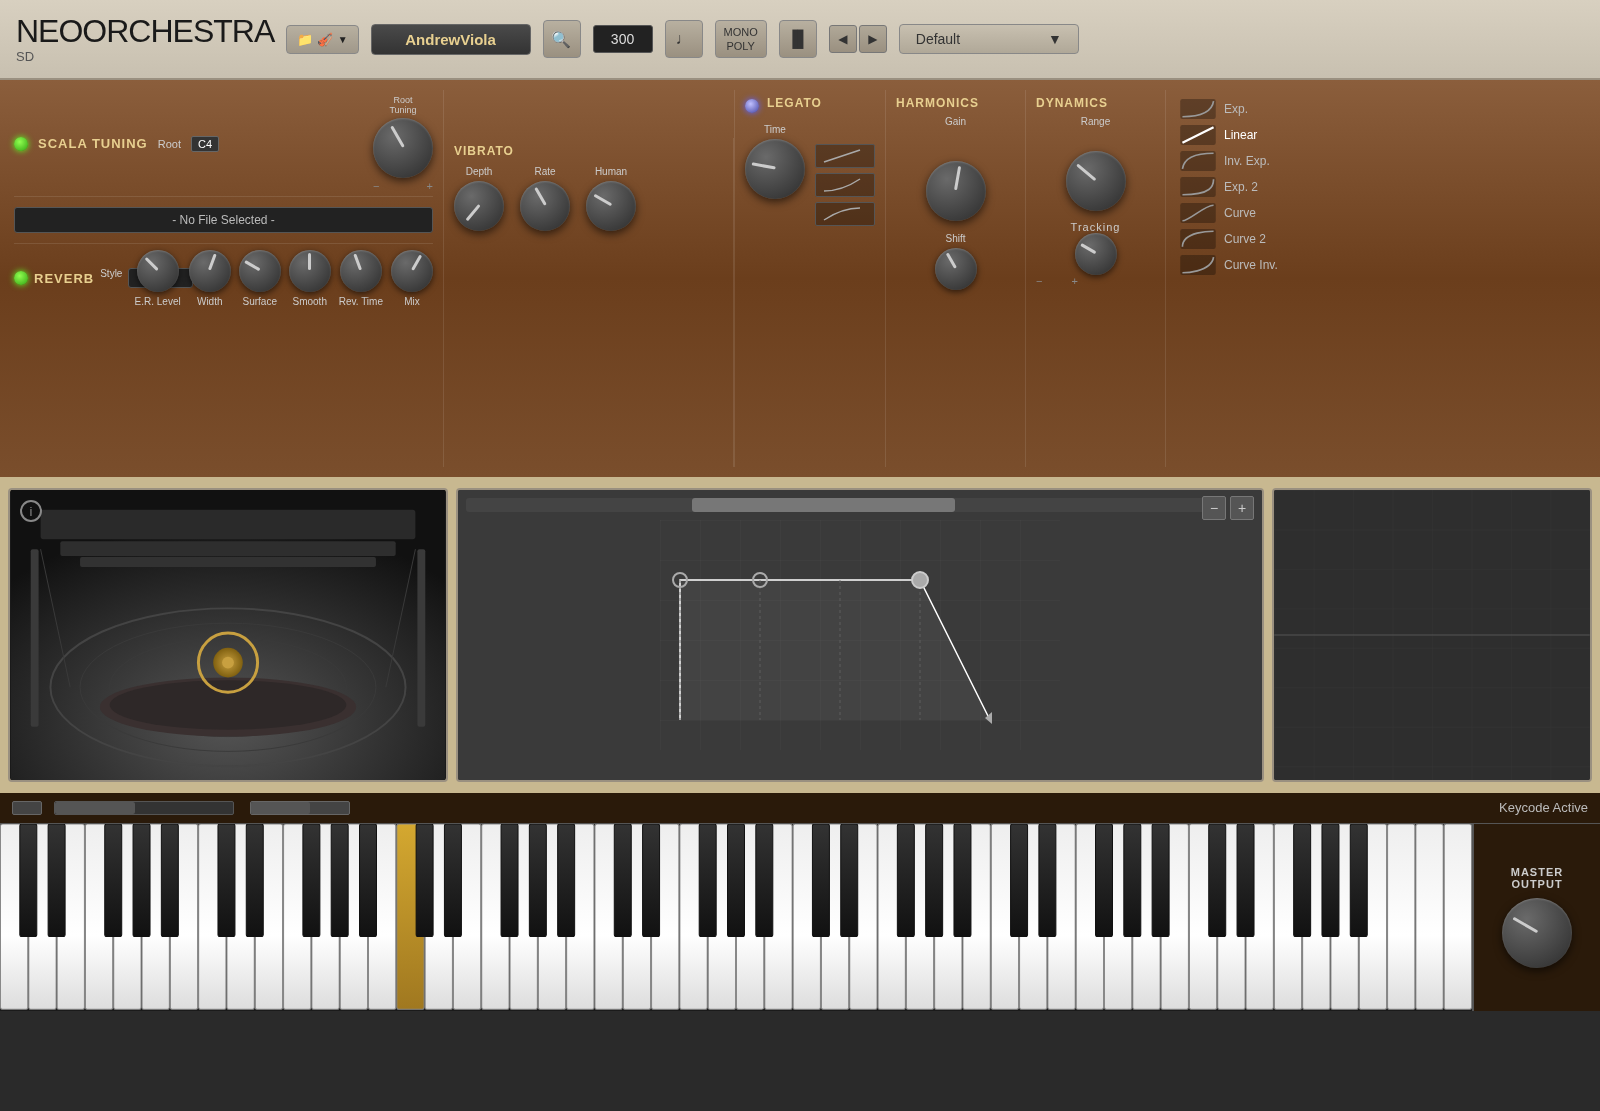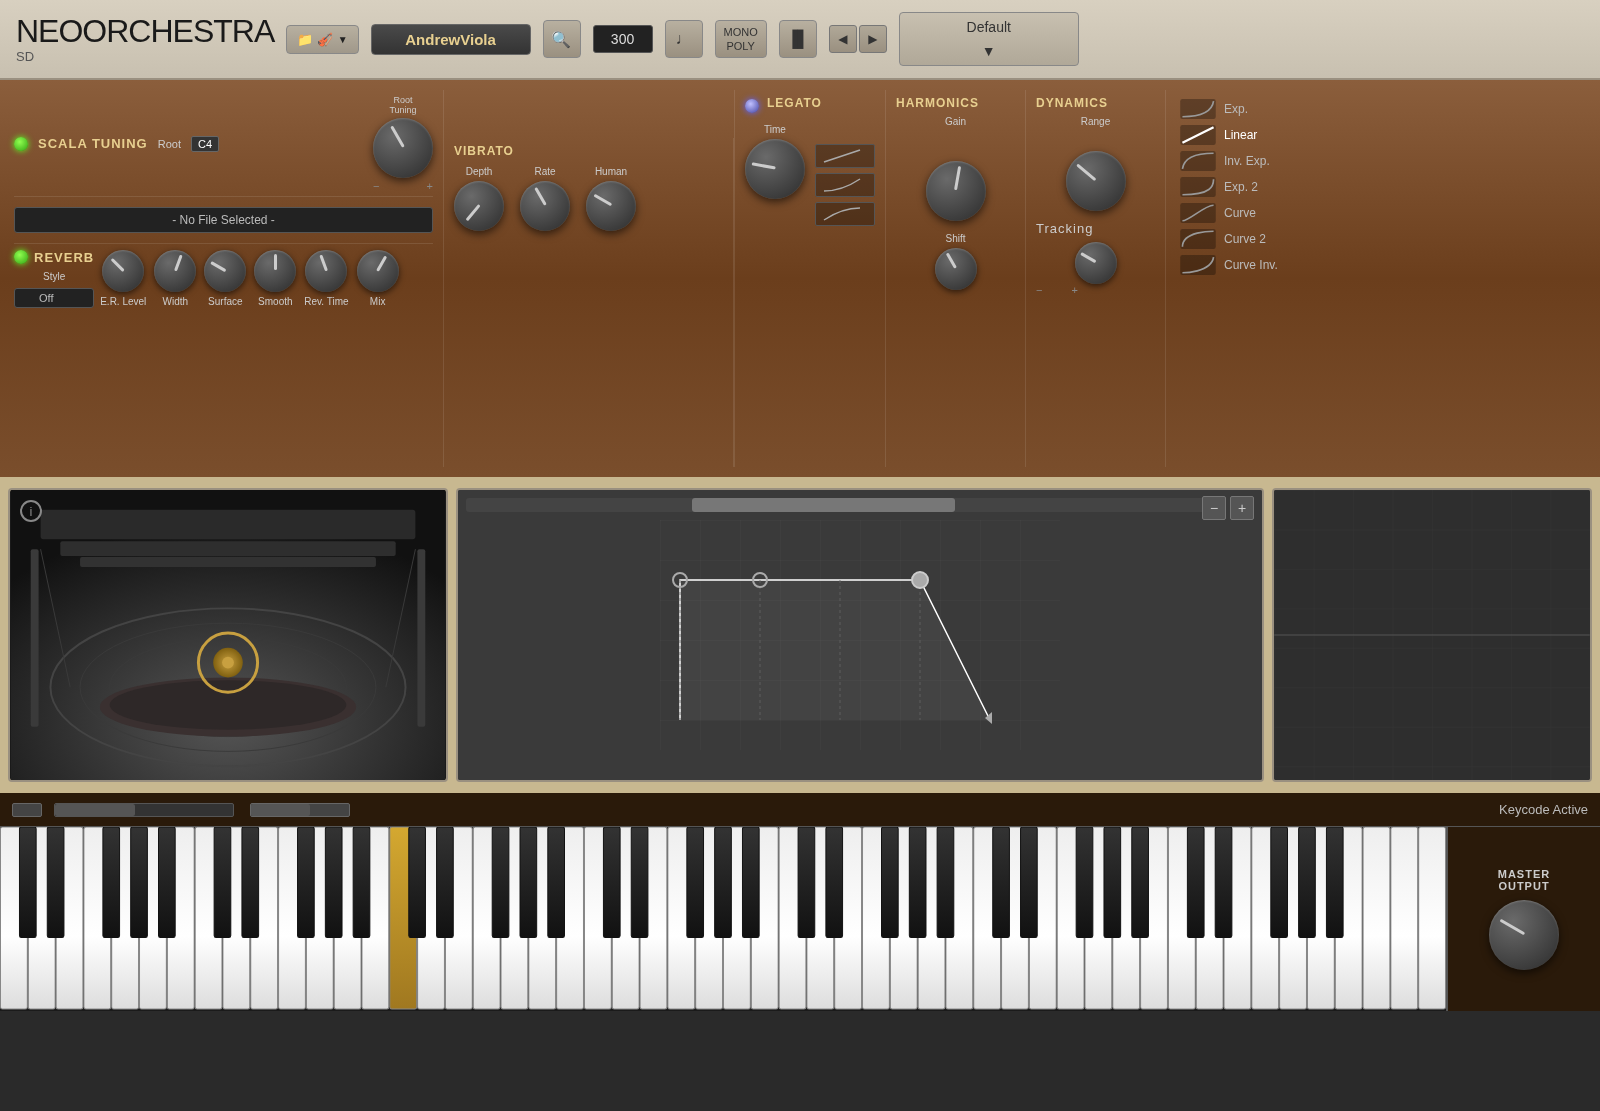--- a/index.html
+++ b/index.html
@@ -88,21 +88,20 @@
     }
     .default-selector {
       background: linear-gradient(180deg, #c8c0b0 0%, #b0a898 100%);
       border: 1px solid #888;
       border-radius: 4px;
       padding: 6px 16px;
       color: #333;
       font-size: 14px;
       display: flex; align-items: center; gap: 8px;
       min-width: 180px;
-      flex-direction: column;
     }
     .arrow-btns { display: flex; gap: 2px; }
     .arrow-btn {
       background: linear-gradient(180deg, #b0a898 0%, #9a9080 100%);
       border: 1px solid #777;
       border-radius: 3px;
       width: 28px; height: 28px;
       display: flex; align-items: center; justify-content: center;
       cursor: pointer;
       color: #333;
@@ -291,21 +290,21 @@
       width: 30px; height: 14px;
     }
 
     .keycode-label {
       color: #bbb;
       font-size: 13px;
       margin-left: auto;
     }
 
     .master-output {
-      width: 154px;
+      width: 128px;
       background: #2a1a0a;
       display: flex;
       flex-direction: column;
       align-items: center;
       justify-content: center;
       gap: 8px;
       border-left: 2px solid #555;
       padding: 10px;
     }
     .master-label {
@@ -330,22 +329,22 @@
     }
 
     .separator {
       width: 1px;
       background: rgba(255,255,255,0.1);
       height: 100%;
     }
 
     .tracking-label {
       color: #ccc;
-      font-size: 13px;
-      margin-bottom: 6px;
+      font-size: 11px;
+      text-align: center;
       letter-spacing: 1px;
     }
 
     .env-svg {
       width: 100%;
       height: 100%;
     }
 
     .main-sections {
       display: flex;
@@ -528,21 +527,21 @@
           <div class="pm-row">
             <span>−</span>
             <span>+</span>
           </div>
         </div>
       </div>
 
       <div class="file-selector">- No File Selected -</div>
 
       <div class="reverb-row">
-        <div style="display:flex; flex-direction:column; gap:6px; min-width:80px;">
+        <div style="display:flex; flex-direction:row; gap:6px; min-width:80px;">
           <div style="display:flex; align-items:center; gap:6px;">
             <div class="led"></div>
             <span class="section-title">REVERB</span>
           </div>
           <span class="knob-label">Style</span>
           <div class="style-btn">Off</div>
         </div>
         <div class="reverb-knobs all-knobs-row">
           <div class="knob-group">
             <div class="knob knob-sm">

